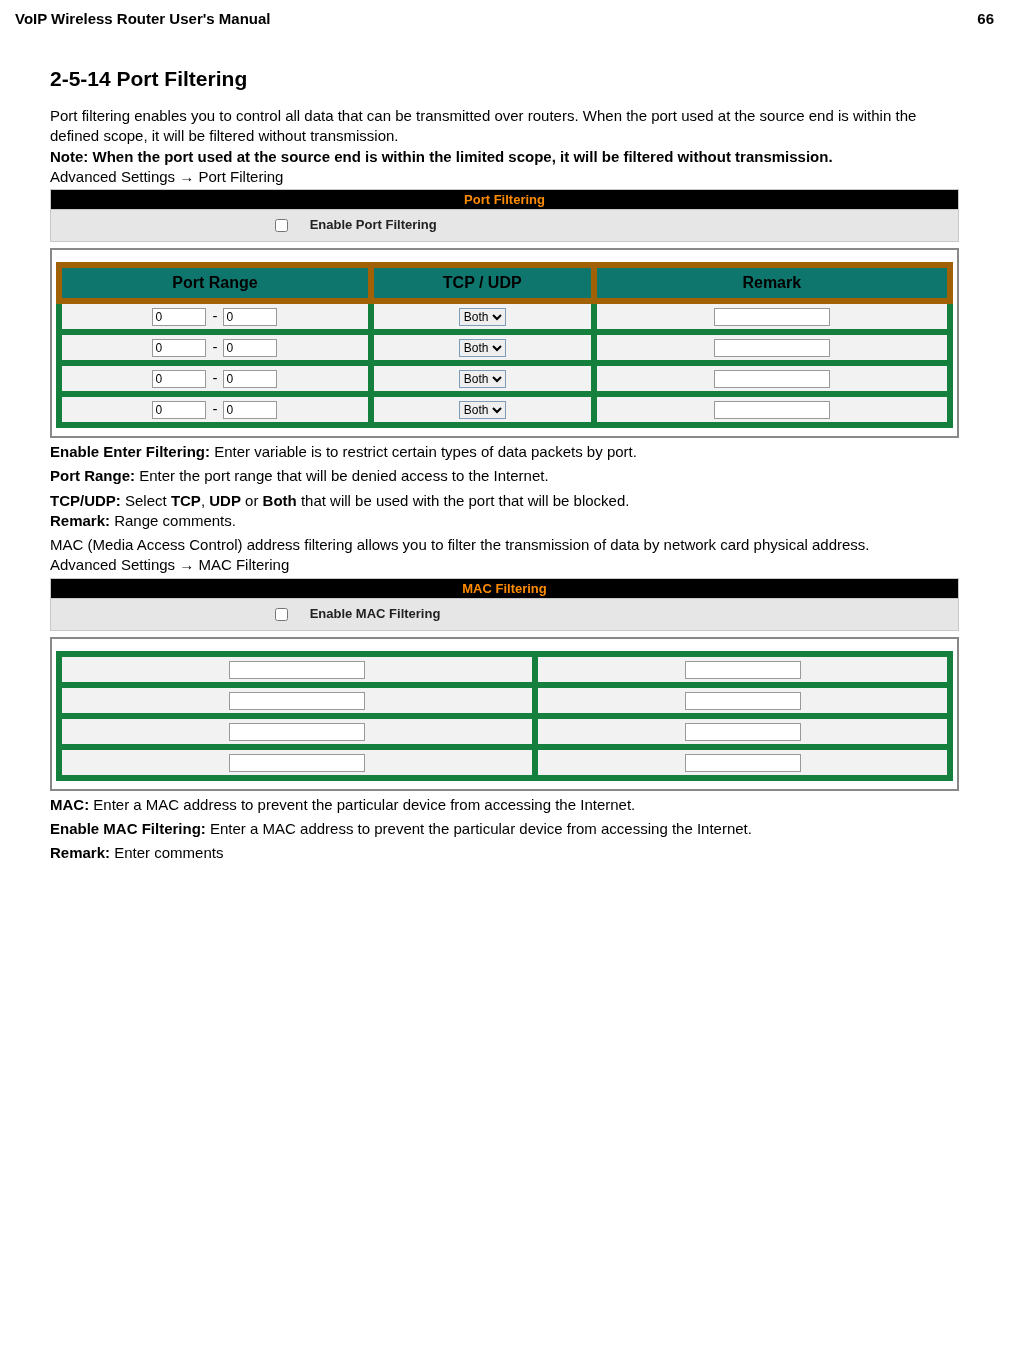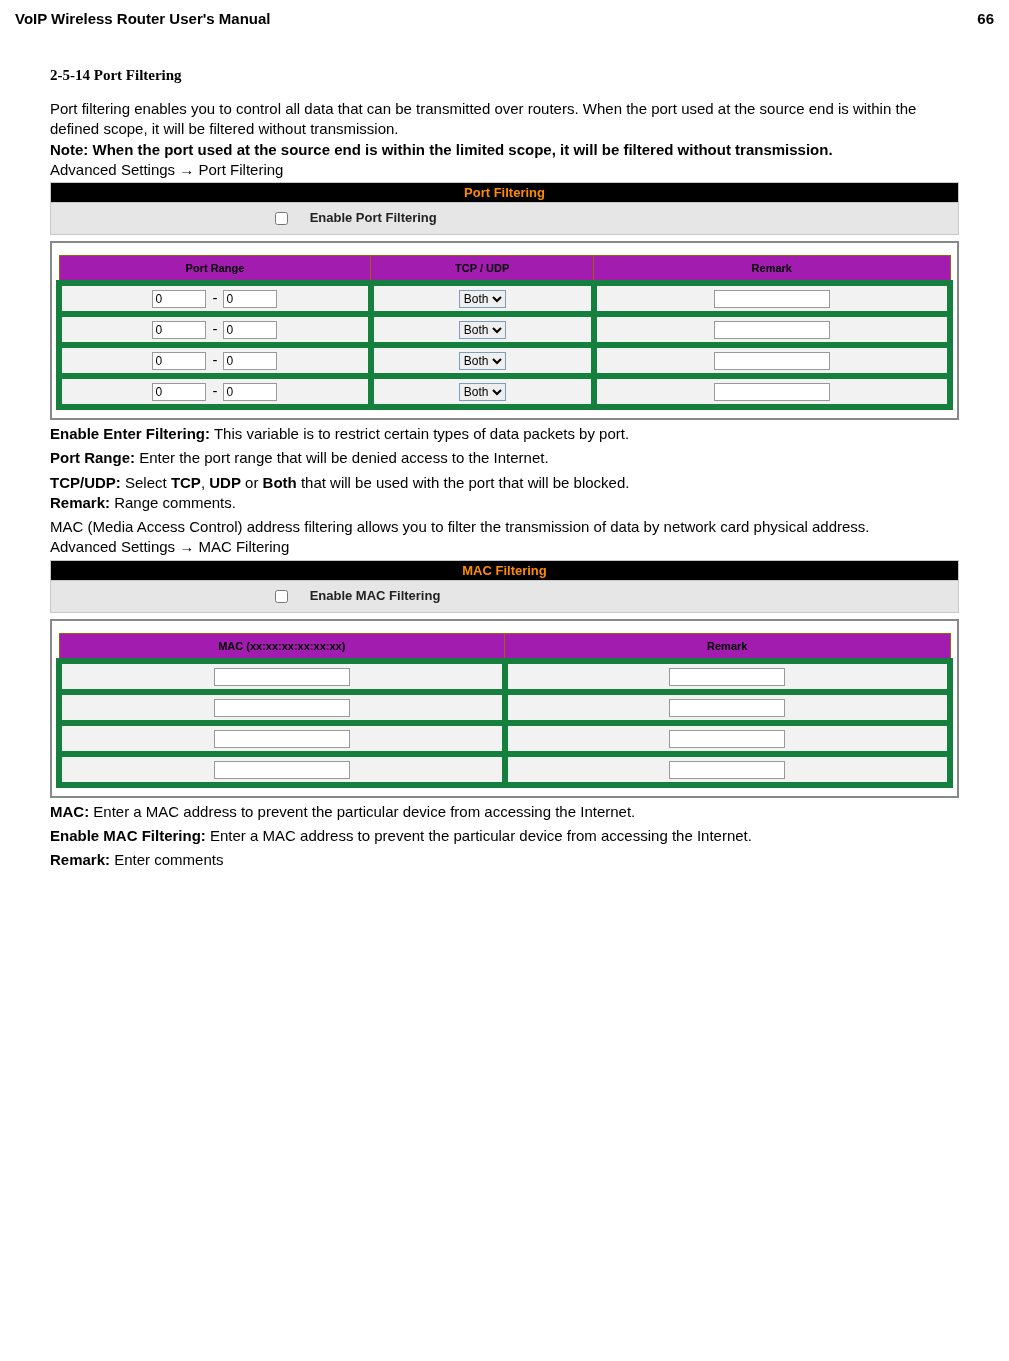--- a/index.html
+++ b/index.html
@@ -13,24 +13,23 @@
       display: flex;
       justify-content: space-between;
       font-weight: bold;
       font-size: 15px;
       margin-bottom: 40px;
     }
     .content {
       margin: 0 35px;
     }
     h2 {
-      font-size: 15px;
+      font-size: 21px;
       font-weight: bold;
       margin: 30px 0 15px 0;
-      font-family: Liberation Serif, serif;
     }
     p {
       margin: 0 0;
       line-height: 1.35;
     }
     table.panel {
       width: 100%;
       border-collapse: collapse;
       border: 1px solid #999;
       margin-top: 2px;
@@ -60,25 +59,25 @@
     .grid-outer {
       border: 2px solid #888;
       margin-top: 6px;
       padding: 12px 4px 8px 4px;
     }
     table.grid {
       width: 100%;
       border-collapse: collapse;
     }
     table.grid th {
-      background: #a21caf;
-      font-weight: bold;
-      font-size: 11px;
+      background: #0f766e;
+      font-weight: bold;
+      font-size: 16px;
       padding: 6px;
-      border: 1px solid #a16207;
+      border: 6px solid #a16207;
       text-align: center;
     }
     table.grid td {
       background: #f2f2f2;
       border: 6px solid #15803d;
       padding: 3px 6px;
       text-align: center;
     }
     input.num {
       width: 48px;
@@ -168,21 +167,21 @@
       </tr>
       <tr>
         <td><input class="num" value="0" style=""><span class="dash">-</span><input class="num" value="0" style=""></td>
         <td><select class="proto"><option>Both</option></select></td>
         <td><input class="remark" value="" style=""></td>
       </tr>
     </tbody>
       </table>
   </div>
 
-  <p class="field-def"><b>Enable Enter Filtering:</b><span> This variable is to restrict certain types of data packets by port.</span></p>
+  <p class="field-def"><b>Enable Enter Filtering:</b><span> Enter variable is to restrict certain types of data packets by port.</span></p>
   <p class="field-def"><b>Port Range:</b><span> Enter the port range that will be denied access to the Internet.</span></p>
   <p class="field-def"><b>TCP/UDP:</b><span> Select </span><b>TCP</b><span>, </span><b>UDP</b><span> or </span><b>Both</b><span> that will be used with the port that will be blocked.</span><br><b>Remark:</b><span> Range comments.</span></p>
 
 
   <p>MAC (Media Access Control) address filtering allows you to filter the transmission of data by network card physical address.</p>
 
   <p>
     <span>Advanced Settings</span><span> → </span><span>MAC Filtering</span>
   </p>
 
@@ -196,24 +195,20 @@
       <input type="checkbox" style="">
       <span>Enable MAC Filtering</span>
     </td>
         </tr>
   </tbody>
     </table>
 
   <div class="grid-outer">
     <table class="grid">
       <tbody>
-          <tr>
-        <th style="width:50%">MAC (xx:xx:xx:xx:xx:xx)</th>
-        <th style="width:50%">Remark</th>
-      </tr>
       <tr>
         <td><input class="mac" value="" style=""></td>
         <td><input class="remark" value="" style=""></td>
       </tr>
       <tr>
         <td><input class="mac" value="" style=""></td>
         <td><input class="remark" value="" style=""></td>
       </tr>
       <tr>
         <td><input class="mac" value="" style=""></td>

